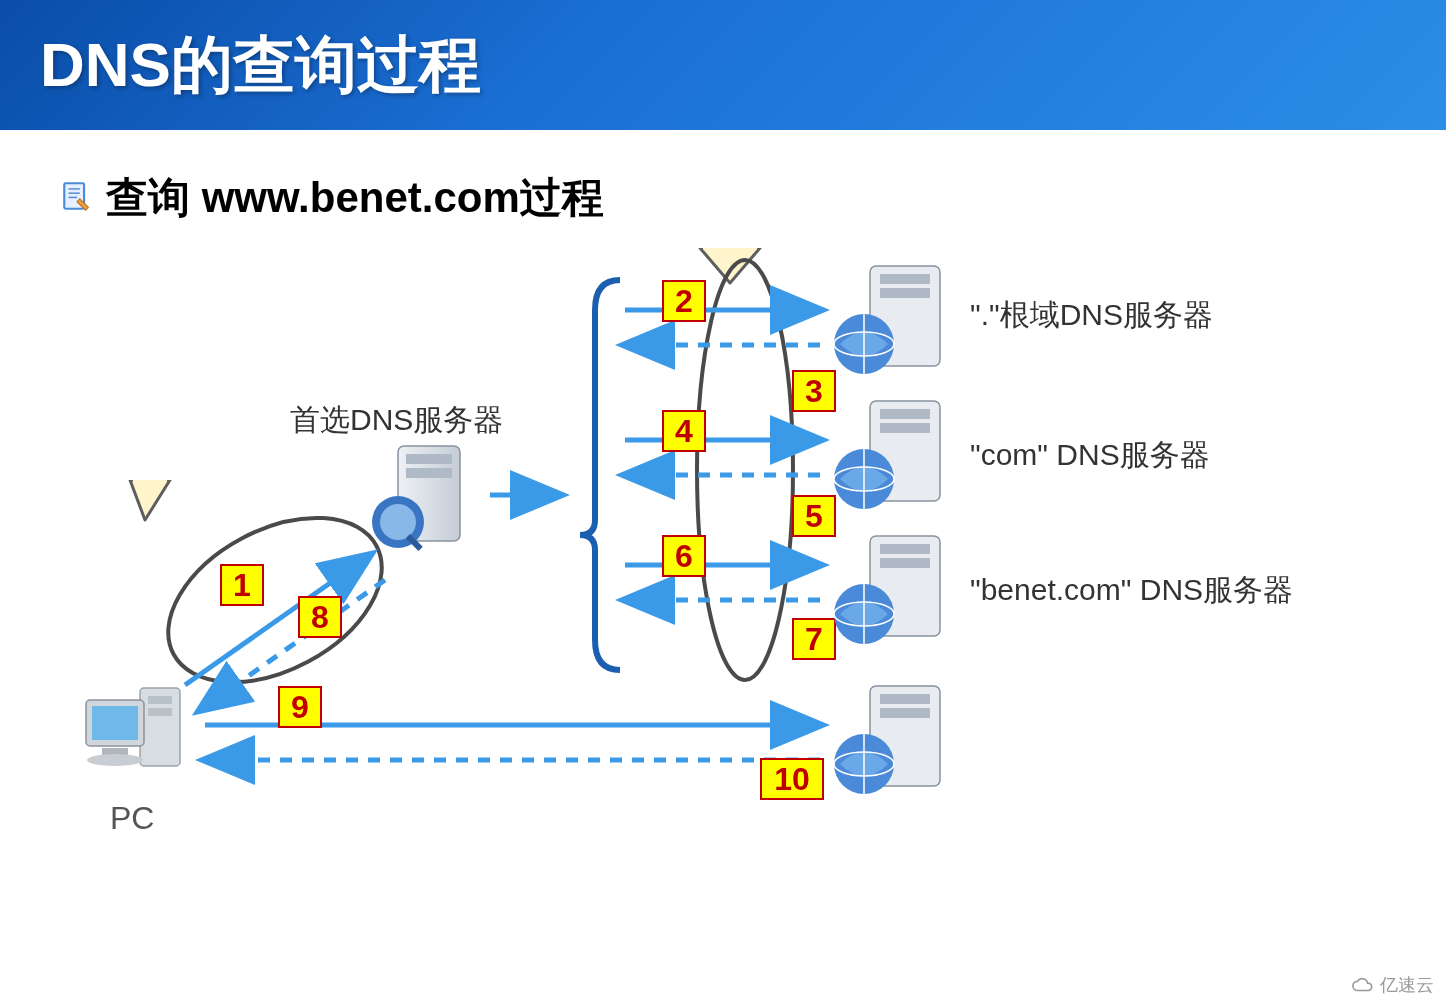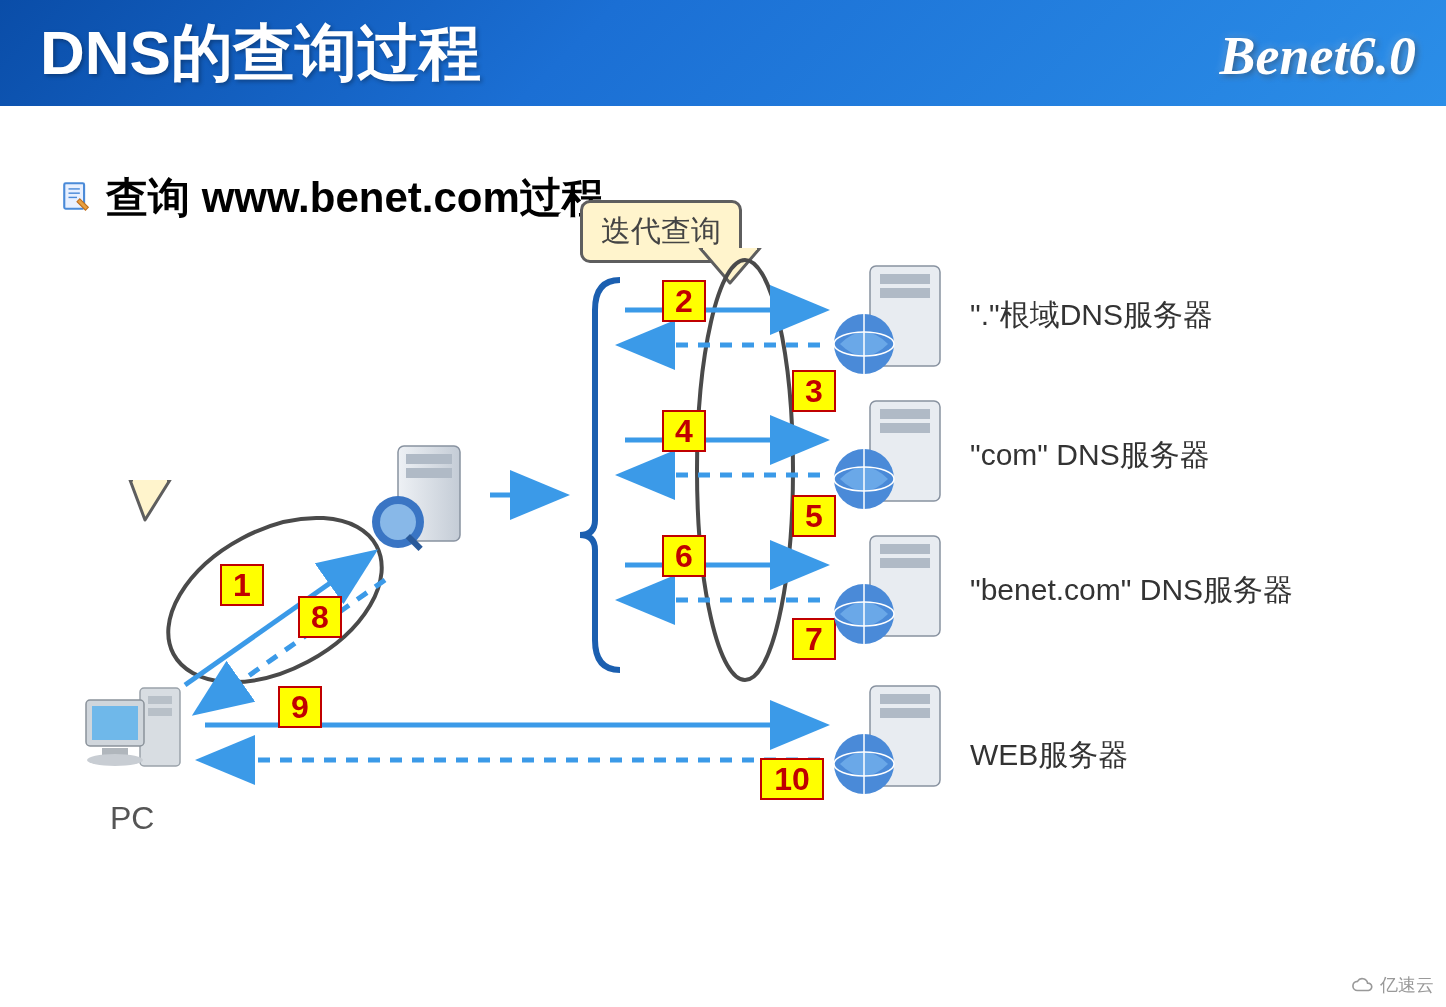--- a/index.html
+++ b/index.html
@@ -1,58 +1,54 @@
 <!DOCTYPE html>
 <html><head>
 <meta charset="utf-8">
 <style>
   * { box-sizing: border-box; margin: 0; padding: 0; }
   body { width: 1446px; height: 1007px; font-family: "Microsoft YaHei", Arial, sans-serif; background: #fff; position: relative; overflow: hidden; }
-  .header { width: 100%; height: 106px; background: linear-gradient(135deg, #0a4da8 0%, #1b6fd4 40%, #2b8ee8 100%); position: relative; display: flex; align-items: center; padding-left: 40px; }
+  .header { width: 100%; height: 130px; background: linear-gradient(135deg, #0a4da8 0%, #1b6fd4 40%, #2b8ee8 100%); position: relative; display: flex; align-items: center; padding-left: 40px; }
   .header-title { color: #fff; font-size: 62px; font-weight: bold; text-shadow: 2px 2px 4px rgba(0,0,0,0.3); }
   .header-logo { position: absolute; right: 30px; top: 25px; color: #fff; font-size: 54px; font-weight: bold; font-style: italic; font-family: "Comic Sans MS", cursive; text-shadow: 2px 2px 6px rgba(0,0,0,0.4), 0 0 10px rgba(255,255,255,0.3); }
   .content { position: absolute; top: 130px; left: 0; right: 0; bottom: 0; background: #fff; }
   .subtitle-row { position: absolute; top: 40px; left: 60px; display: flex; align-items: center; gap: 12px; }
   .subtitle-icon svg { width: 34px; height: 34px; }
   .subtitle { font-size: 42px; font-weight: bold; color: #000; }
   .callout { position: absolute; border: 3px solid #5e5e5e; border-radius: 10px; background: #fff4cc; padding: 8px 18px; font-size: 30px; color: #444; }
   .step-box { position: absolute; background: #ffff00; border: 2.5px solid #c00000; color: #c00000; font-weight: bold; font-size: 32px; width: 44px; height: 42px; display: flex; align-items: center; justify-content: center; }
   .step-box.wide { width: 64px; }
   .server-label { position: absolute; font-size: 30px; color: #333; }
   .pc-label { position: absolute; font-size: 32px; color: #555; text-align: right; }
   .watermark { position: absolute; right: 12px; bottom: 10px; font-size: 18px; color: #999; display: flex; align-items: center; gap: 6px; }
   .watermark svg { width: 22px; height: 22px; }
   svg.diagram { position: absolute; top: 0; left: 0; }
 </style>
 </head>
 <body>
 
 <div class="header">
   <div class="header-title">DNS的查询过程</div>
-  <div class="header-logo">Benet6.0</div>
 </div>
 
 <div class="content">
 
   <div class="subtitle-row">
     <span class="subtitle-icon">
       <svg viewBox="0 0 24 24">
           <rect x="3" y="3" width="14" height="18" rx="1" fill="#e8f0ff" stroke="#4a8ad8" stroke-width="1.5"></rect>
           <path d="M14 14 L20 20 L18 22 L12 16 Z" fill="#e8a040" stroke="#c07020" stroke-width="0.8"></path>
           <line x1="6" y1="7" x2="14" y2="7" stroke="#4a8ad8" stroke-width="1"></line>
           <line x1="6" y1="10" x2="14" y2="10" stroke="#4a8ad8" stroke-width="1"></line>
           <line x1="6" y1="13" x2="12" y2="13" stroke="#4a8ad8" stroke-width="1"></line>
         </svg>
     </span>
     <div class="subtitle">查询 www.benet.com过程</div>
   </div>
 
-  <div class="callout" style="top:70px; left:580px;">
-    <span>迭代查询</span>
-  </div>
   <svg class="diagram" width="1446" height="60" style="top:118px; left:0;">
     <path d="M700 0 L730 35 L760 0 Z" fill="#fff4cc" stroke="#5e5e5e" stroke-width="3" stroke-linejoin="round"></path>
     <path d="M703 0 L757 0" stroke="#fff4cc" stroke-width="4"></path>
   </svg>
 
   <svg class="diagram" width="1446" height="60" style="top:350px; left:0;">
     <path d="M130 0 L145 40 L170 0 Z" fill="#fff4cc" stroke="#5e5e5e" stroke-width="3" stroke-linejoin="round"></path>
     <path d="M133 0 L167 0" stroke="#fff4cc" stroke-width="4"></path>
   </svg>
 
@@ -103,20 +99,21 @@
     <rect x="60" y="8" width="40" height="78" rx="4" fill="#d8dde2" stroke="#9aa2aa" stroke-width="1.5"></rect>
     <rect x="68" y="16" width="24" height="8" fill="#b8c0c8"></rect>
     <rect x="68" y="28" width="24" height="8" fill="#b8c0c8"></rect>
     <rect x="6" y="20" width="58" height="46" rx="4" fill="#d0d6dc" stroke="#8a929a" stroke-width="1.5"></rect>
     <rect x="12" y="26" width="46" height="34" fill="#6fb8ea"></rect>
     <rect x="22" y="68" width="26" height="8" fill="#b0b6bc"></rect>
     <ellipse cx="35" cy="80" rx="28" ry="6" fill="#c8cdd3"></ellipse>
   </svg>
   <div class="pc-label" style="top:670px; left:110px;">PC</div>
 
+  <div class="server-label" style="top:270px; left:290px;">首选DNS服务器</div>
   <svg class="diagram" style="top:310px; left:370px;" width="110" height="120">
     <rect x="28" y="6" width="62" height="95" rx="6" fill="url(#sg1)" stroke="#8892a0" stroke-width="1.5"></rect>
     <defs>
         <linearGradient id="sg1" x1="0" x2="1">
           <stop offset="0" stop-color="#eef1f5"></stop>
           <stop offset="1" stop-color="#c4ccd6"></stop>
         </linearGradient>
       </defs>
     <rect x="36" y="14" width="46" height="10" fill="#b0bac6"></rect>
     <rect x="36" y="28" width="46" height="10" fill="#b0bac6"></rect>
@@ -160,21 +157,20 @@
 
   <svg class="diagram" style="top:550px; left:830px;" width="130" height="120">
     <rect x="40" y="6" width="70" height="100" rx="6" fill="#e8ecf1" stroke="#8892a0" stroke-width="1.5"></rect>
     <rect x="50" y="14" width="50" height="10" fill="#b0bac6"></rect>
     <rect x="50" y="28" width="50" height="10" fill="#b0bac6"></rect>
     <circle cx="34" cy="84" r="30" fill="#4a8ad8"></circle>
     <path d="M10 84 Q34 60 58 84 Q34 108 10 84" fill="#6aa8e8"></path>
     <ellipse cx="34" cy="84" rx="30" ry="12" fill="none" stroke="#fff" stroke-width="1.5"></ellipse>
     <line x1="34" y1="54" x2="34" y2="114" stroke="#fff" stroke-width="1.5"></line>
   </svg>
-  <div class="server-label" style="top:605px; left:970px;">WEB服务器</div>
 
   <div class="watermark">
     <svg viewBox="0 0 24 24">
         <path d="M6 18a5 5 0 010-10 6 6 0 0111 2 4 4 0 011 8H6z" fill="none" stroke="#999" stroke-width="1.8"></path>
       </svg>
     <span>亿速云</span>
   </div>
 
 </div>
 

